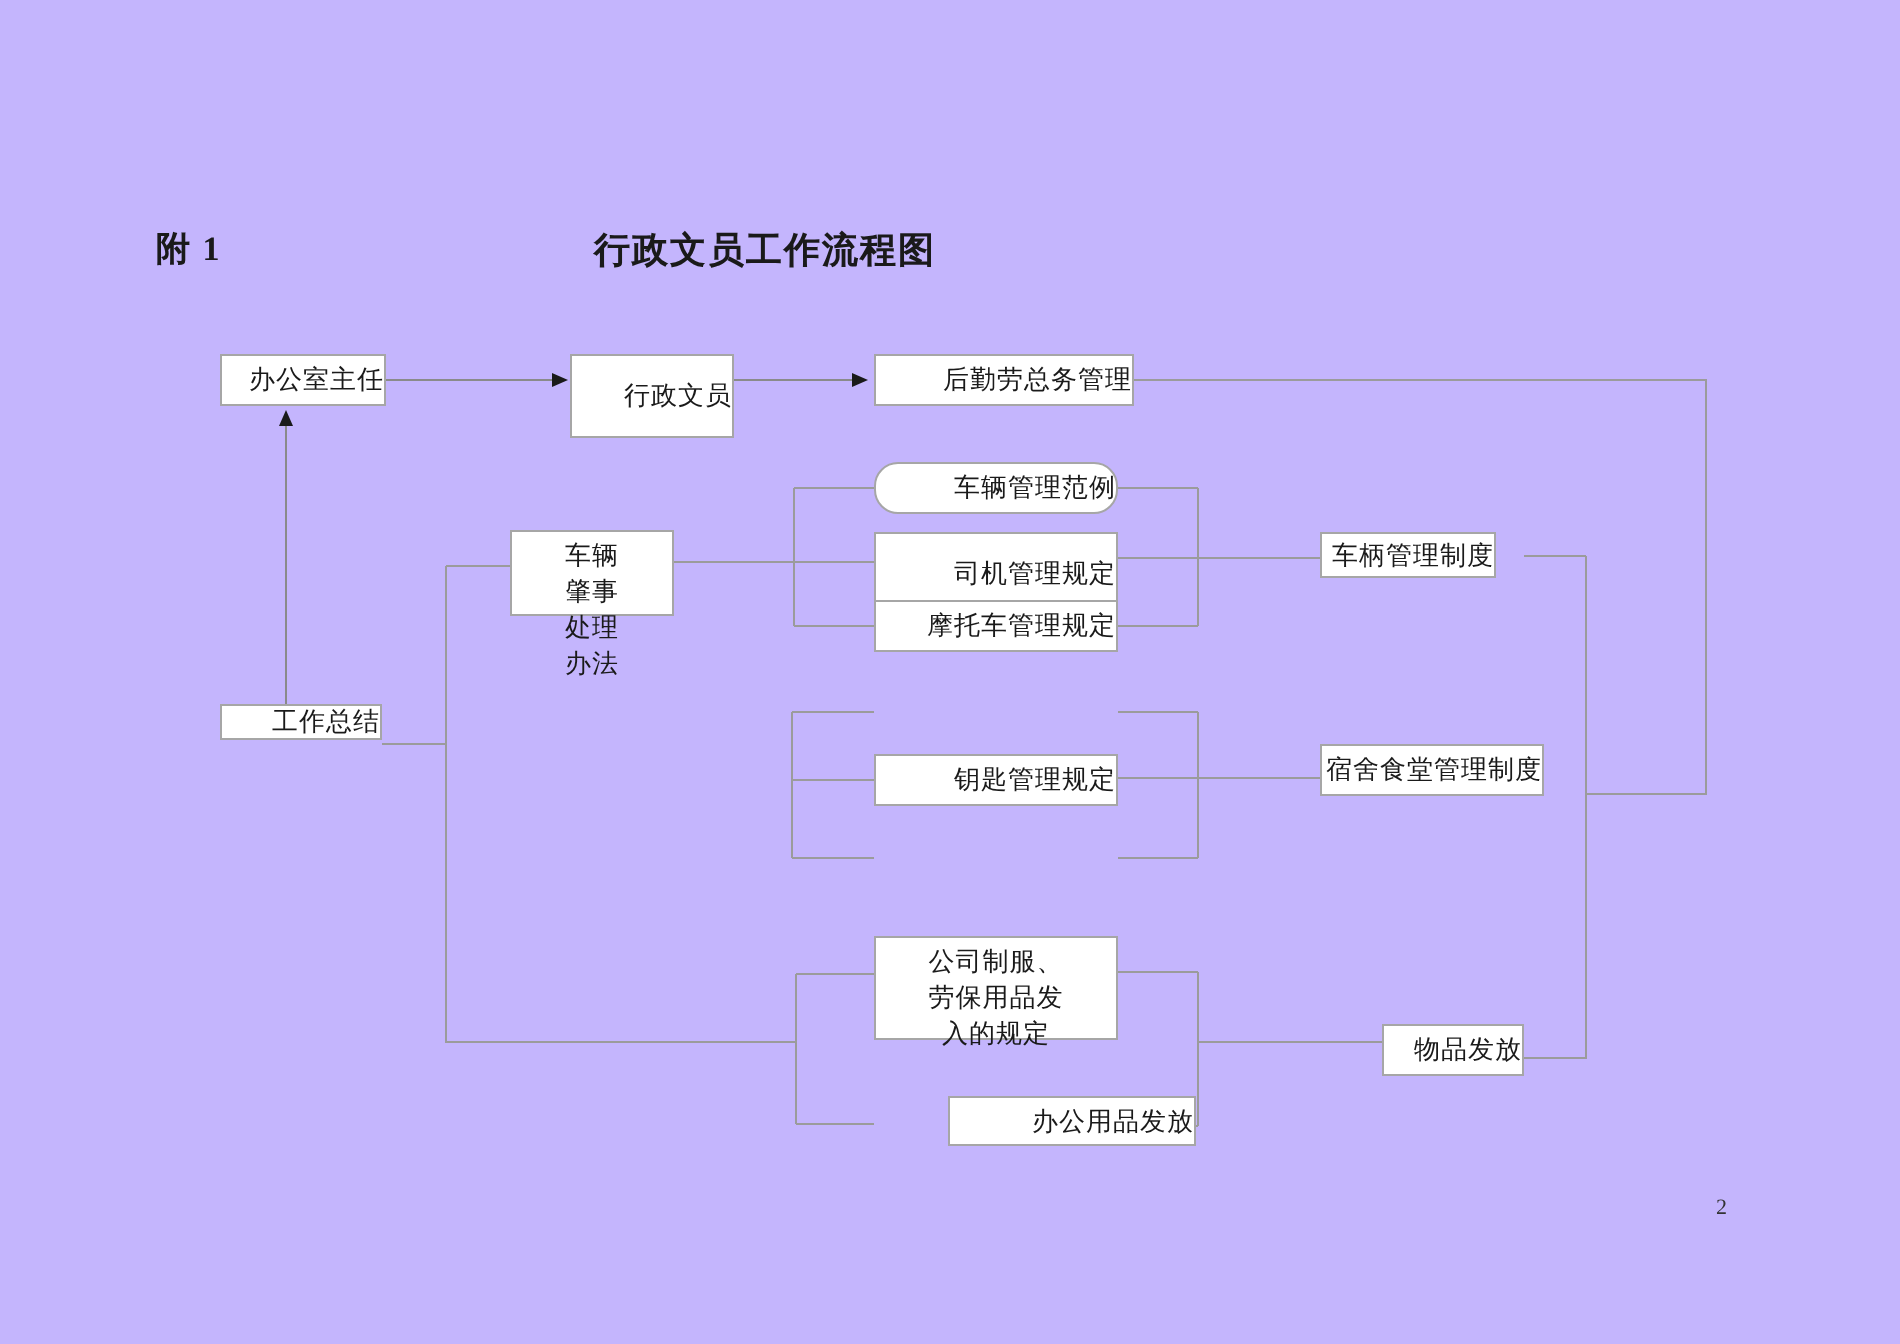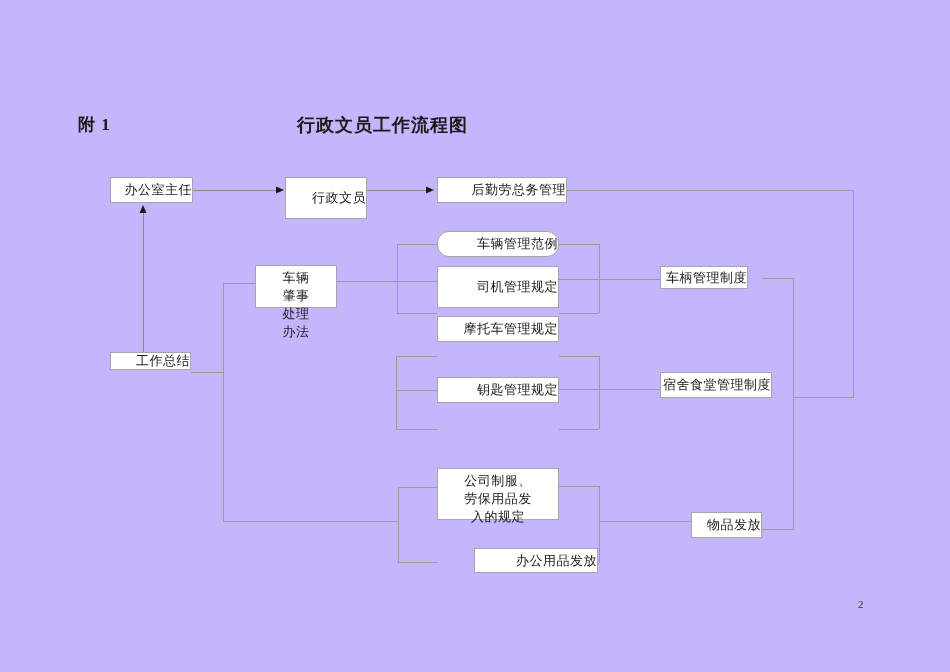--- a/index.html
+++ b/index.html
@@ -98,21 +98,21 @@
       </div>
       <div class="node" style="left: 110px; top: 352px; width: 81px; height: 18px; border-color: rgb(166, 166, 166); color: rgb(26, 26, 26);">
         <span>工作总结</span>
       </div>
       <div class="node" style="left: 437px; top: 231px; width: 122px; height: 26px; border-color: rgb(166, 166, 166); color: rgb(26, 26, 26); border-radius: 12px;">
         <span>车辆管理范例</span>
       </div>
       <div class="node" style="left: 437px; top: 266px; width: 122px; height: 42px; border-color: rgb(166, 166, 166); color: rgb(26, 26, 26);">
         <span>司机管理规定</span>
       </div>
-      <div class="node" style="left: 437px; top: 300px; width: 122px; height: 26px; border-color: rgb(166, 166, 166); color: rgb(26, 26, 26); margin-top: 16px;">
+      <div class="node" style="left: 437px; top: 300px; width: 122px; height: 26px; border-color: rgb(166, 166, 166); color: rgb(26, 26, 26);">
         <span>摩托车管理规定</span>
       </div>
       <div class="node" style="left: 660px; top: 266px; width: 88px; height: 23px; border-color: rgb(166, 166, 166); color: rgb(26, 26, 26);">
         <span>车柄管理制度</span>
       </div>
       <div class="node" style="left: 437px; top: 377px; width: 122px; height: 26px; border-color: rgb(166, 166, 166); color: rgb(26, 26, 26);">
         <span>钥匙管理规定</span>
       </div>
       <div class="node align-left" style="left: 437px; top: 468px; width: 122px; height: 52px; border-color: rgb(166, 166, 166); color: rgb(26, 26, 26);">
         <span>公司制服、劳保用品发入的规定</span>

